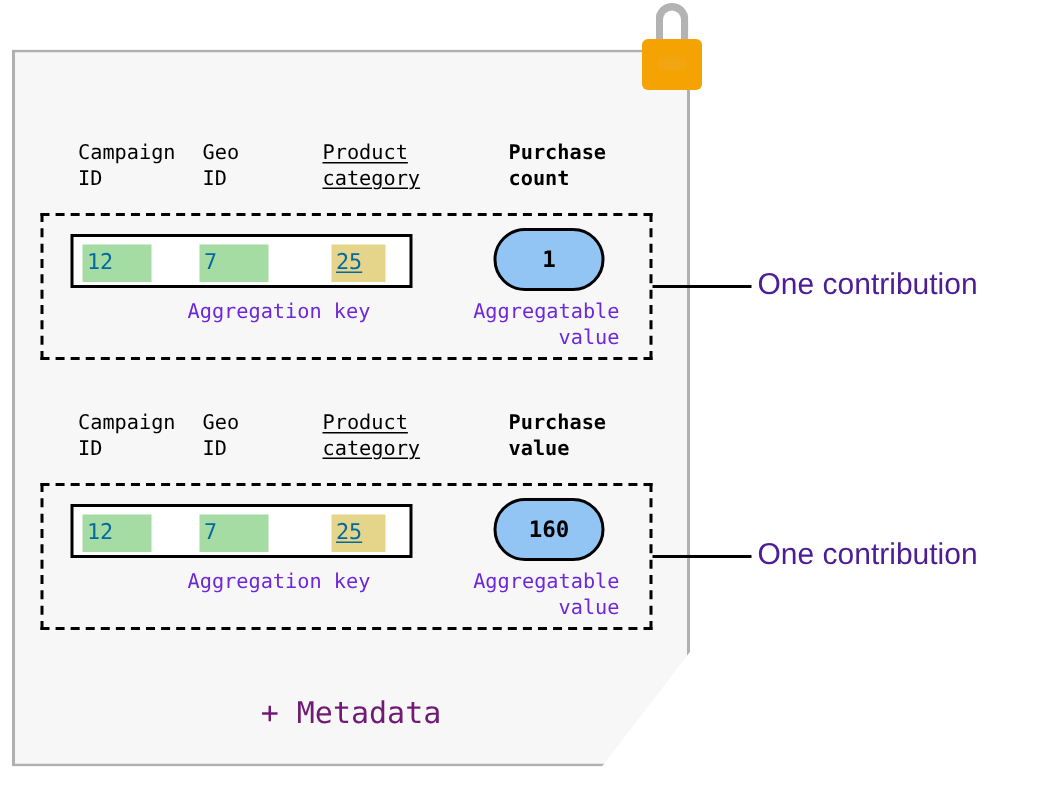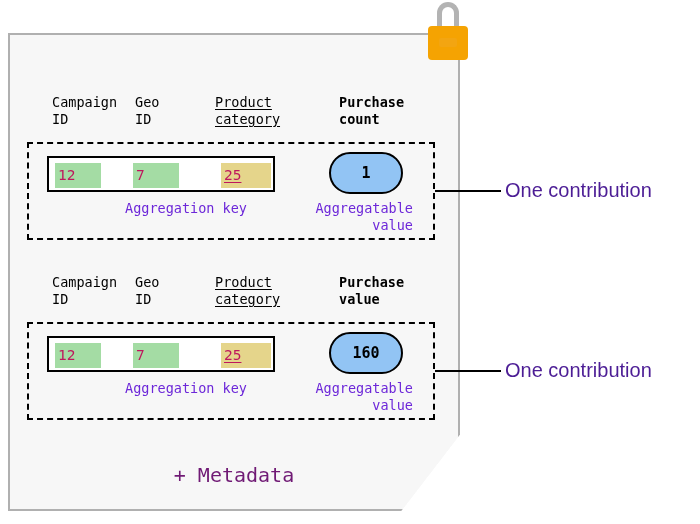--- a/index.html
+++ b/index.html
@@ -125,28 +125,28 @@
     background: #ffffff;
     box-sizing: border-box;
   }
   .cell {
     position: absolute;
     top: 5px;
     height: 25px;
     font-family: "DejaVu Sans Mono", monospace;
     font-size: 14.5px;
     line-height: 25px;
-    color: #be185d;
+    color: #0369a1;
     padding: 0 3px;
     box-sizing: border-box;
     white-space: pre;
   }
   .cell.c1 { left: 6px;   width: 46px; background: #a4dca4; }
   .cell.c2 { left: 84px;  width: 46px; background: #a4dca4; }
-  .cell.c3 { left: 172px; width: 50px; background: #e5d58b; text-decoration: underline; text-underline-offset: 2px; }
+  .cell.c3 { left: 172px; width: 36px; background: #e5d58b; text-decoration: underline; text-underline-offset: 2px; }
 
   .pill {
     position: absolute;
     top: 8px;
     height: 42px;
     background: #92c4f4;
     border: 2.5px solid #000000;
     border-radius: 22px;
     box-sizing: border-box;
     font-family: "DejaVu Sans Mono", monospace;

